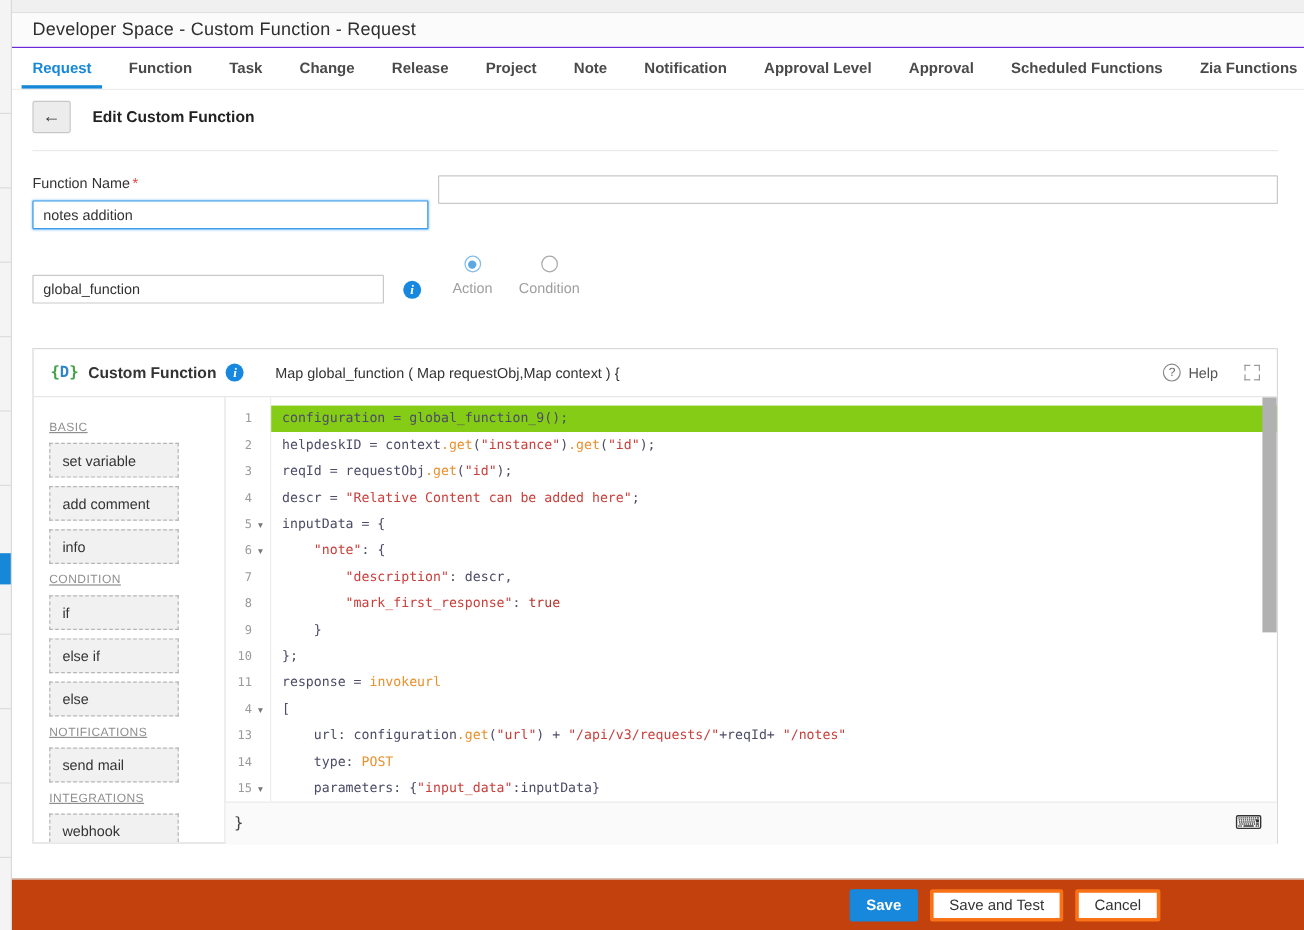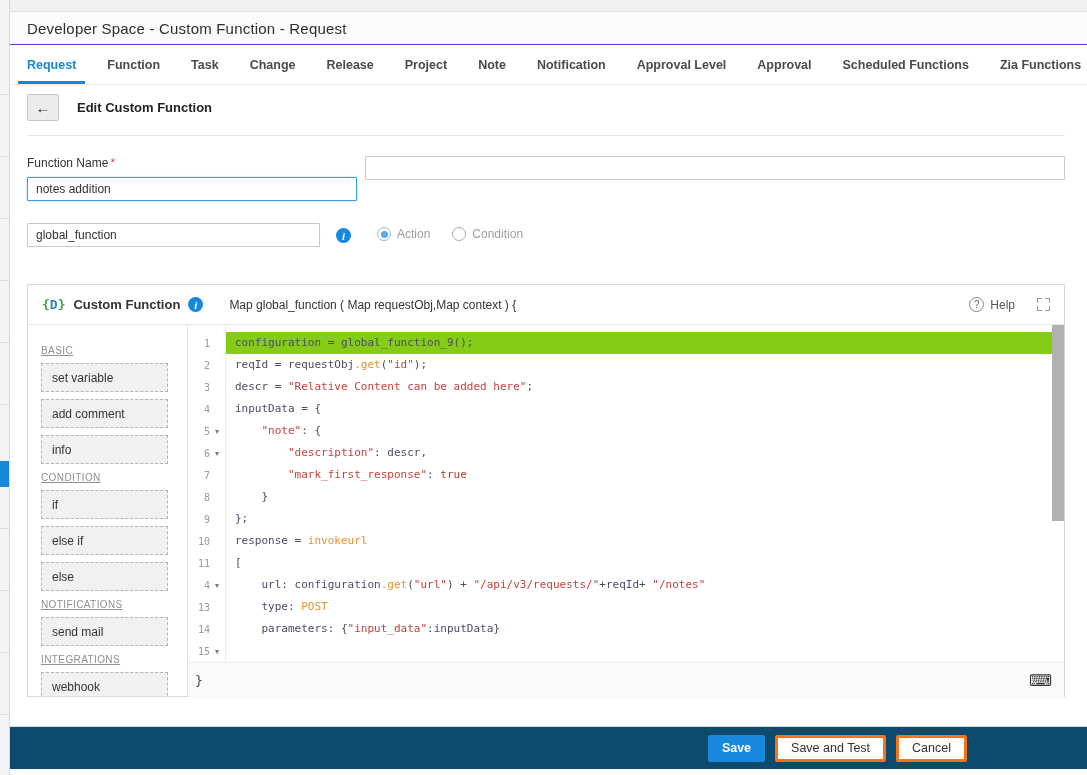--- a/index.html
+++ b/index.html
@@ -31,21 +31,21 @@
   .fgroup label { display: block; font-size: 12px; color: #333; margin-bottom: 7px; }
   .req { color: #e04343; margin-left: 2px; }
   .fgroup input { height: 24px; border: 1px solid #c9c9c9; border-radius: 1px; padding: 0 8px; font-size: 12px; color: #333; font-family: "Liberation Sans", sans-serif; width: 100%; outline: none; }
   .col-name { width: 330px; flex: none; }
   .col-desc { flex: 1; }
   .fgroup input.focused { border: 1px solid #3d9be9; box-shadow: 0 0 2px rgba(33,150,243,.55); }
   .row2 { margin-top: 22px; display: flex; align-items: flex-end; }
   .col-api { width: 293px; flex: none; }
   .info-icon { width: 15px; height: 15px; border-radius: 50%; background: #1788e0; color: #fff; font-family: "Liberation Serif", serif; font-style: italic; font-weight: 700; font-size: 11px; display: inline-flex; align-items: center; justify-content: center; margin: 0 0 4px 16px; flex: none; cursor: pointer; }
   .radios { display: flex; align-items: center; margin: 0 0 6px 26px; gap: 22px; }
-  .radio { display: flex; align-items: center; gap: 6px; font-size: 12px; color: #9e9e9e; cursor: default; }
+  .radio { display: flex; align-items: center; gap: 6px; font-size: 12px; color: #9e9e9e; cursor: default; flex-direction: column; }
   .rdot { width: 14px; height: 14px; border-radius: 50%; border: 1px solid #a9a9a9; background: #fff; display: inline-flex; align-items: center; justify-content: center; flex: none; }
   .radio.sel .rdot { border-color: #85bce8; }
   .radio.sel .rdot::after { content: ""; width: 7px; height: 7px; border-radius: 50%; background: #5ea9e2; }
 
   
   .card { margin: 37px 22px 0 17px; border: 1px solid #d9d9d9; height: 413px; display: flex; flex-direction: column; }
   .card-head { height: 40px; border-bottom: 1px solid #e6e6e6; display: flex; align-items: center; padding: 0 14px; flex: none; }
   .dlg-icon { font-family: "DejaVu Sans Mono", monospace; font-size: 13px; font-weight: 700; color: #43a047; flex: none; }
   .dlg-icon b { color: #2f86c9; }
   .card-title { font-size: 13px; font-weight: 700; color: #333; margin-left: 8px; }
@@ -57,42 +57,42 @@
   .fs { position: relative; width: 13px; height: 13px; display: inline-block; cursor: pointer; }
   .fs i { position: absolute; width: 5px; height: 5px; border: 0 solid #9a9a9a; }
   .fs .c1 { left: 0; top: 0; border-left-width: 1.5px; border-top-width: 1.5px; }
   .fs .c2 { right: 0; top: 0; border-right-width: 1.5px; border-top-width: 1.5px; }
   .fs .c3 { left: 0; bottom: 0; border-left-width: 1.5px; border-bottom-width: 1.5px; }
   .fs .c4 { right: 0; bottom: 0; border-right-width: 1.5px; border-bottom-width: 1.5px; }
 
   .card-body { flex: 1; display: flex; min-height: 0; }
   .palette { width: 160px; flex: none; border-right: 1px solid #e3e3e3; padding: 12px 0 0 13px; overflow: hidden; }
   .pal-sec { font-size: 10px; color: #8f8f8f; letter-spacing: .4px; margin: 8px 0 4px; text-decoration: underline; }
-  .pal-btn { display: block; width: 127px; height: 29px; margin: 7px 0; background: #f1f1f1; border: 1px dashed #b5b5b5; font-size: 12px; color: #333; text-align: left; padding-left: 10px; font-family: "Liberation Sans", sans-serif; cursor: grab; }
+  .pal-btn { display: block; width: 108px; height: 29px; margin: 7px 0; background: #f1f1f1; border: 1px dashed #b5b5b5; font-size: 12px; color: #333; text-align: left; padding-left: 10px; font-family: "Liberation Sans", sans-serif; cursor: grab; }
 
   .editor-col { flex: 1; display: flex; flex-direction: column; min-width: 0; }
   .code-region { height: 337px; flex: none; display: flex; position: relative; overflow: hidden; }
   .gutter { width: 38px; flex: none; border-right: 1px solid #ececec; padding-top: 7px; }
   .gut-row { height: 22px; display: flex; align-items: center; }
   .gut-num { width: 22px; text-align: right; font-size: 10px; color: #9a9a9a; font-family: "DejaVu Sans Mono", monospace; }
   .gut-fold { width: 14px; text-align: center; font-size: 8px; color: #777; cursor: pointer; }
   .code-area { flex: 1; padding-top: 7px; font-family: "DejaVu Sans Mono", monospace; font-size: 11px; position: relative; cursor: text; min-width: 0; }
   .code-row { height: 22px; line-height: 22px; white-space: pre; padding-left: 9px; }
   .code-row.active { background: #84cc16; }
   .tok-p { color: #4c4c66; }
   .tok-f { color: #e8912d; }
   .tok-s { color: #c8403c; }
   .tok-k { color: #b5382e; }
   .vscroll { position: absolute; right: 0; top: 0; width: 12px; height: 196px; background: #b1b1b1; cursor: pointer; }
 
   .code-foot { height: 36px; flex: none; background: #fafafa; border-top: 1px solid #ececec; display: flex; align-items: center; justify-content: space-between; padding: 0 12px 0 7px; }
   .close-brace { font-family: "DejaVu Sans Mono", monospace; font-size: 13px; color: #444; }
   .kbd-icon { font-size: 16px; color: #333; cursor: pointer; line-height: 1; }
 
-  .page-footer { margin-top: 29px; height: 43px; background: #0c4a6e; border-top: 1px solid #dcdcdc; display: flex; align-items: center; justify-content: flex-end; padding-right: 120px; gap: 10px; flex: none; }
+  .page-footer { margin-top: 29px; height: 43px; background: #c2410c; border-top: 1px solid #dcdcdc; display: flex; align-items: center; justify-content: flex-end; padding-right: 120px; gap: 10px; flex: none; }
   .btn { height: 27px; padding: 0 13px; font-size: 12.5px; border-radius: 2px; cursor: pointer; font-family: "Liberation Sans", sans-serif; }
   .btn-primary { background: #1788db; border: 1px solid #1788db; color: #fff; font-weight: 700; }
   .btn-plain { background: #fff; border: 3px solid #f97316; color: #333; }
 </style>
 </head>
 <body>
 
 <div class="rail" id="rail">
   <div class="rail-active"></div>
 <div class="rail-cell" style="margin-top: 33px;"></div>
@@ -257,20 +257,21 @@
                 <span class="gut-num">14</span>
                 <span class="gut-fold"></span>
               </div>
               <div class="gut-row">
                 <span class="gut-num">15</span>
                 <span class="gut-fold">▾</span>
               </div>
             </div>
           <div class="code-area" id="codearea">
               <div class="code-row active"><span class="tok-p">configuration = global_function_9();</span></div>
+              <div class="code-row"><span class="tok-p">helpdeskID = context</span><span class="tok-f">.get</span><span class="tok-p">(</span><span class="tok-s">"instance"</span><span class="tok-p">)</span><span class="tok-f">.get</span><span class="tok-p">(</span><span class="tok-s">"id"</span><span class="tok-p">);</span></div>
               <div class="code-row"><span class="tok-p">reqId = requestObj</span><span class="tok-f">.get</span><span class="tok-p">(</span><span class="tok-s">"id"</span><span class="tok-p">);</span></div>
               <div class="code-row"><span class="tok-p">descr = </span><span class="tok-s">"Relative Content can be added here"</span><span class="tok-p">;</span></div>
               <div class="code-row"><span class="tok-p">inputData = {</span></div>
               <div class="code-row"><span class="tok-p">    </span><span class="tok-s">"note"</span><span class="tok-p">: {</span></div>
               <div class="code-row"><span class="tok-p">        </span><span class="tok-s">"description"</span><span class="tok-p">: descr,</span></div>
               <div class="code-row"><span class="tok-p">        </span><span class="tok-s">"mark_first_response"</span><span class="tok-p">: </span><span class="tok-k">true</span></div>
               <div class="code-row"><span class="tok-p">    }</span></div>
               <div class="code-row"><span class="tok-p">};</span></div>
               <div class="code-row"><span class="tok-p">response = </span><span class="tok-f">invokeurl</span></div>
               <div class="code-row"><span class="tok-p">[</span></div>

